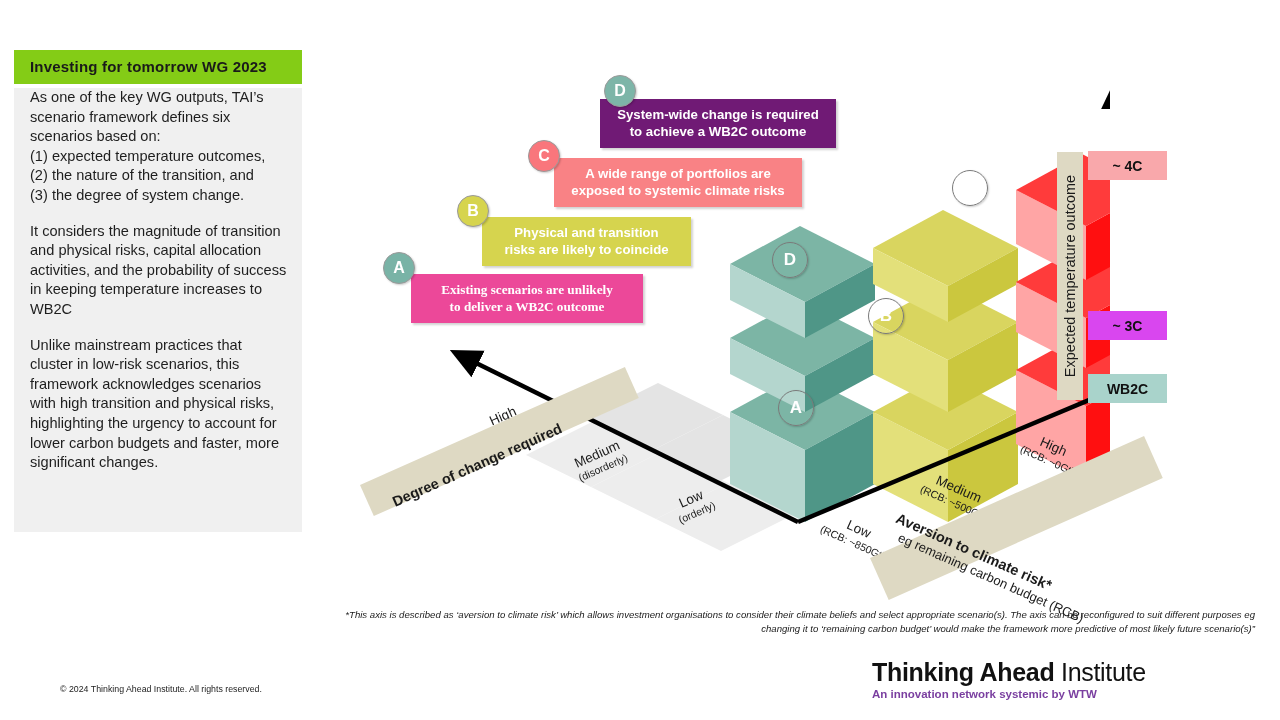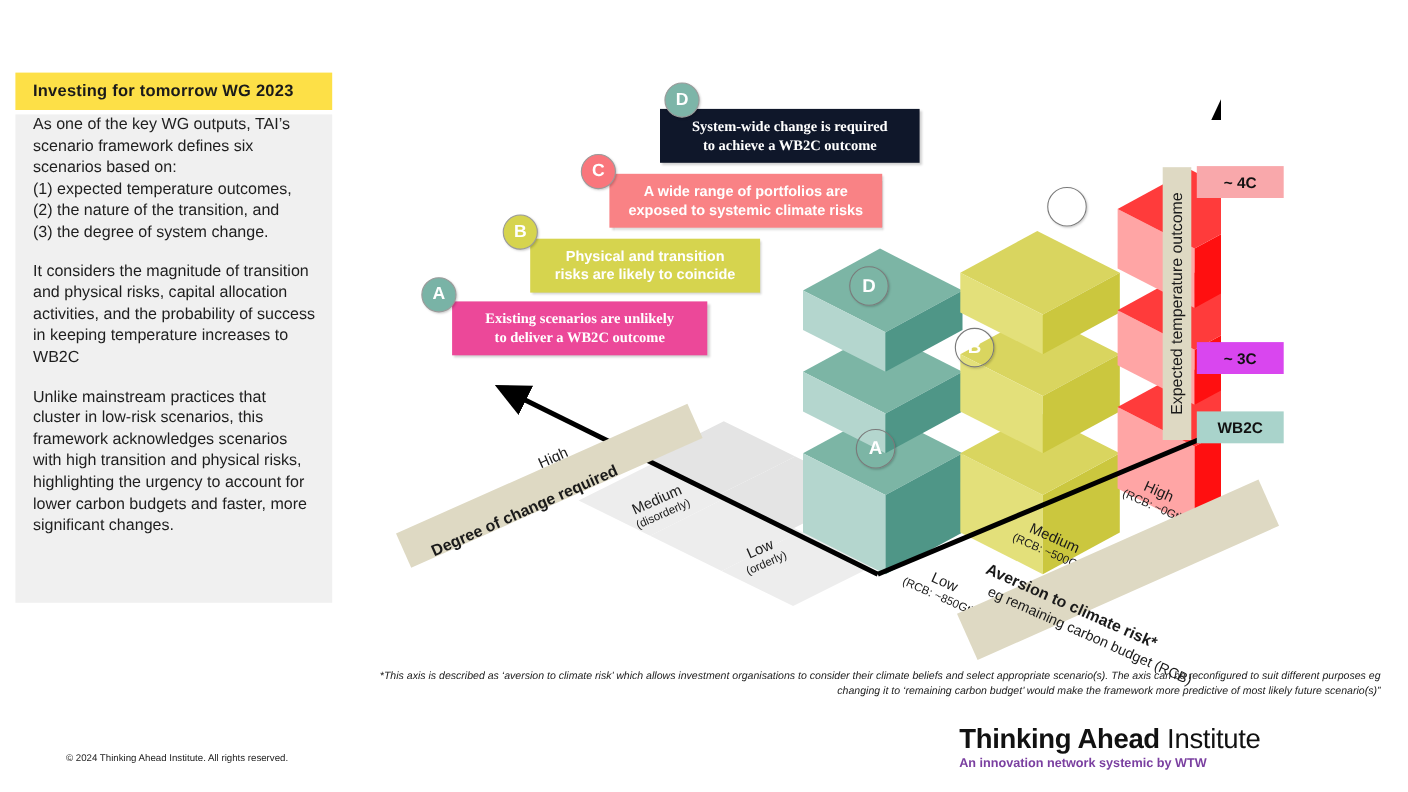--- a/index.html
+++ b/index.html
@@ -7,23 +7,23 @@
     width: 1280px; height: 720px;
     background: #ffffff;
     font-family: "Liberation Sans", sans-serif;
     overflow: hidden;
   }
   #stage { position: relative; width: 1280px; height: 720px; }
 
   
   .sidebar { position: absolute; left: 14px; top: 50px; width: 288px; }
   .side-title {
-    background: #fde047; color: #1a1a1a;
+    background: #84cc16; color: #1a1a1a;
     font-size: 15px; font-weight: bold;
-    padding: 8px 14px 9px 16px; letter-spacing: .2px; margin-top: 16px;
+    padding: 8px 14px 9px 16px; letter-spacing: .2px;
   }
   .side-body {
     background: #f0f0f0; color: #1e1e1e;
     font-size: 14.6px; line-height: 19.6px;
     padding: 0 14px 14px 16px;
     margin-top: 4px;
     min-height: 430px;
   }
   .side-body p { margin: 0 0 16px 0; }
   .side-body p:last-child { margin-bottom: 0; }
@@ -108,21 +108,21 @@
       <p style="white-space:pre-line">As one of the key WG outputs, TAI’s scenario framework defines six scenarios based on:
 (1) expected temperature outcomes,
 (2) the nature of the transition, and
 (3) the degree of system change.</p>
       <p>It considers the magnitude of transition and physical risks, capital allocation activities, and the probability of success in keeping temperature increases to WB2C</p>
       <p>Unlike mainstream practices that cluster in low-risk scenarios, this framework acknowledges scenarios with high transition and physical risks, highlighting the urgency to account for lower carbon budgets and faster, more significant changes.</p>
     </div>
   </div>
 
   <div class="callout" style="left:600px; top:99px;">
-    <div class="cbox" style="background:#0f172a; width:212px;font-family:Liberation Serif, serif;">System-wide change is required
+    <div class="cbox" style="background:#701a75; width:212px;">System-wide change is required
 to achieve a WB2C outcome</div>
   </div>
   <div class="badge" style="left:604px; top:75px; background:#7db5a8;">
     <span>D</span>
   </div>
 
   <div class="callout" style="left:554px; top:158px;">
     <div class="cbox" style="background:#f98285; width:224px;">A wide range of portfolios are
 exposed to systemic  climate risks</div>
   </div>

